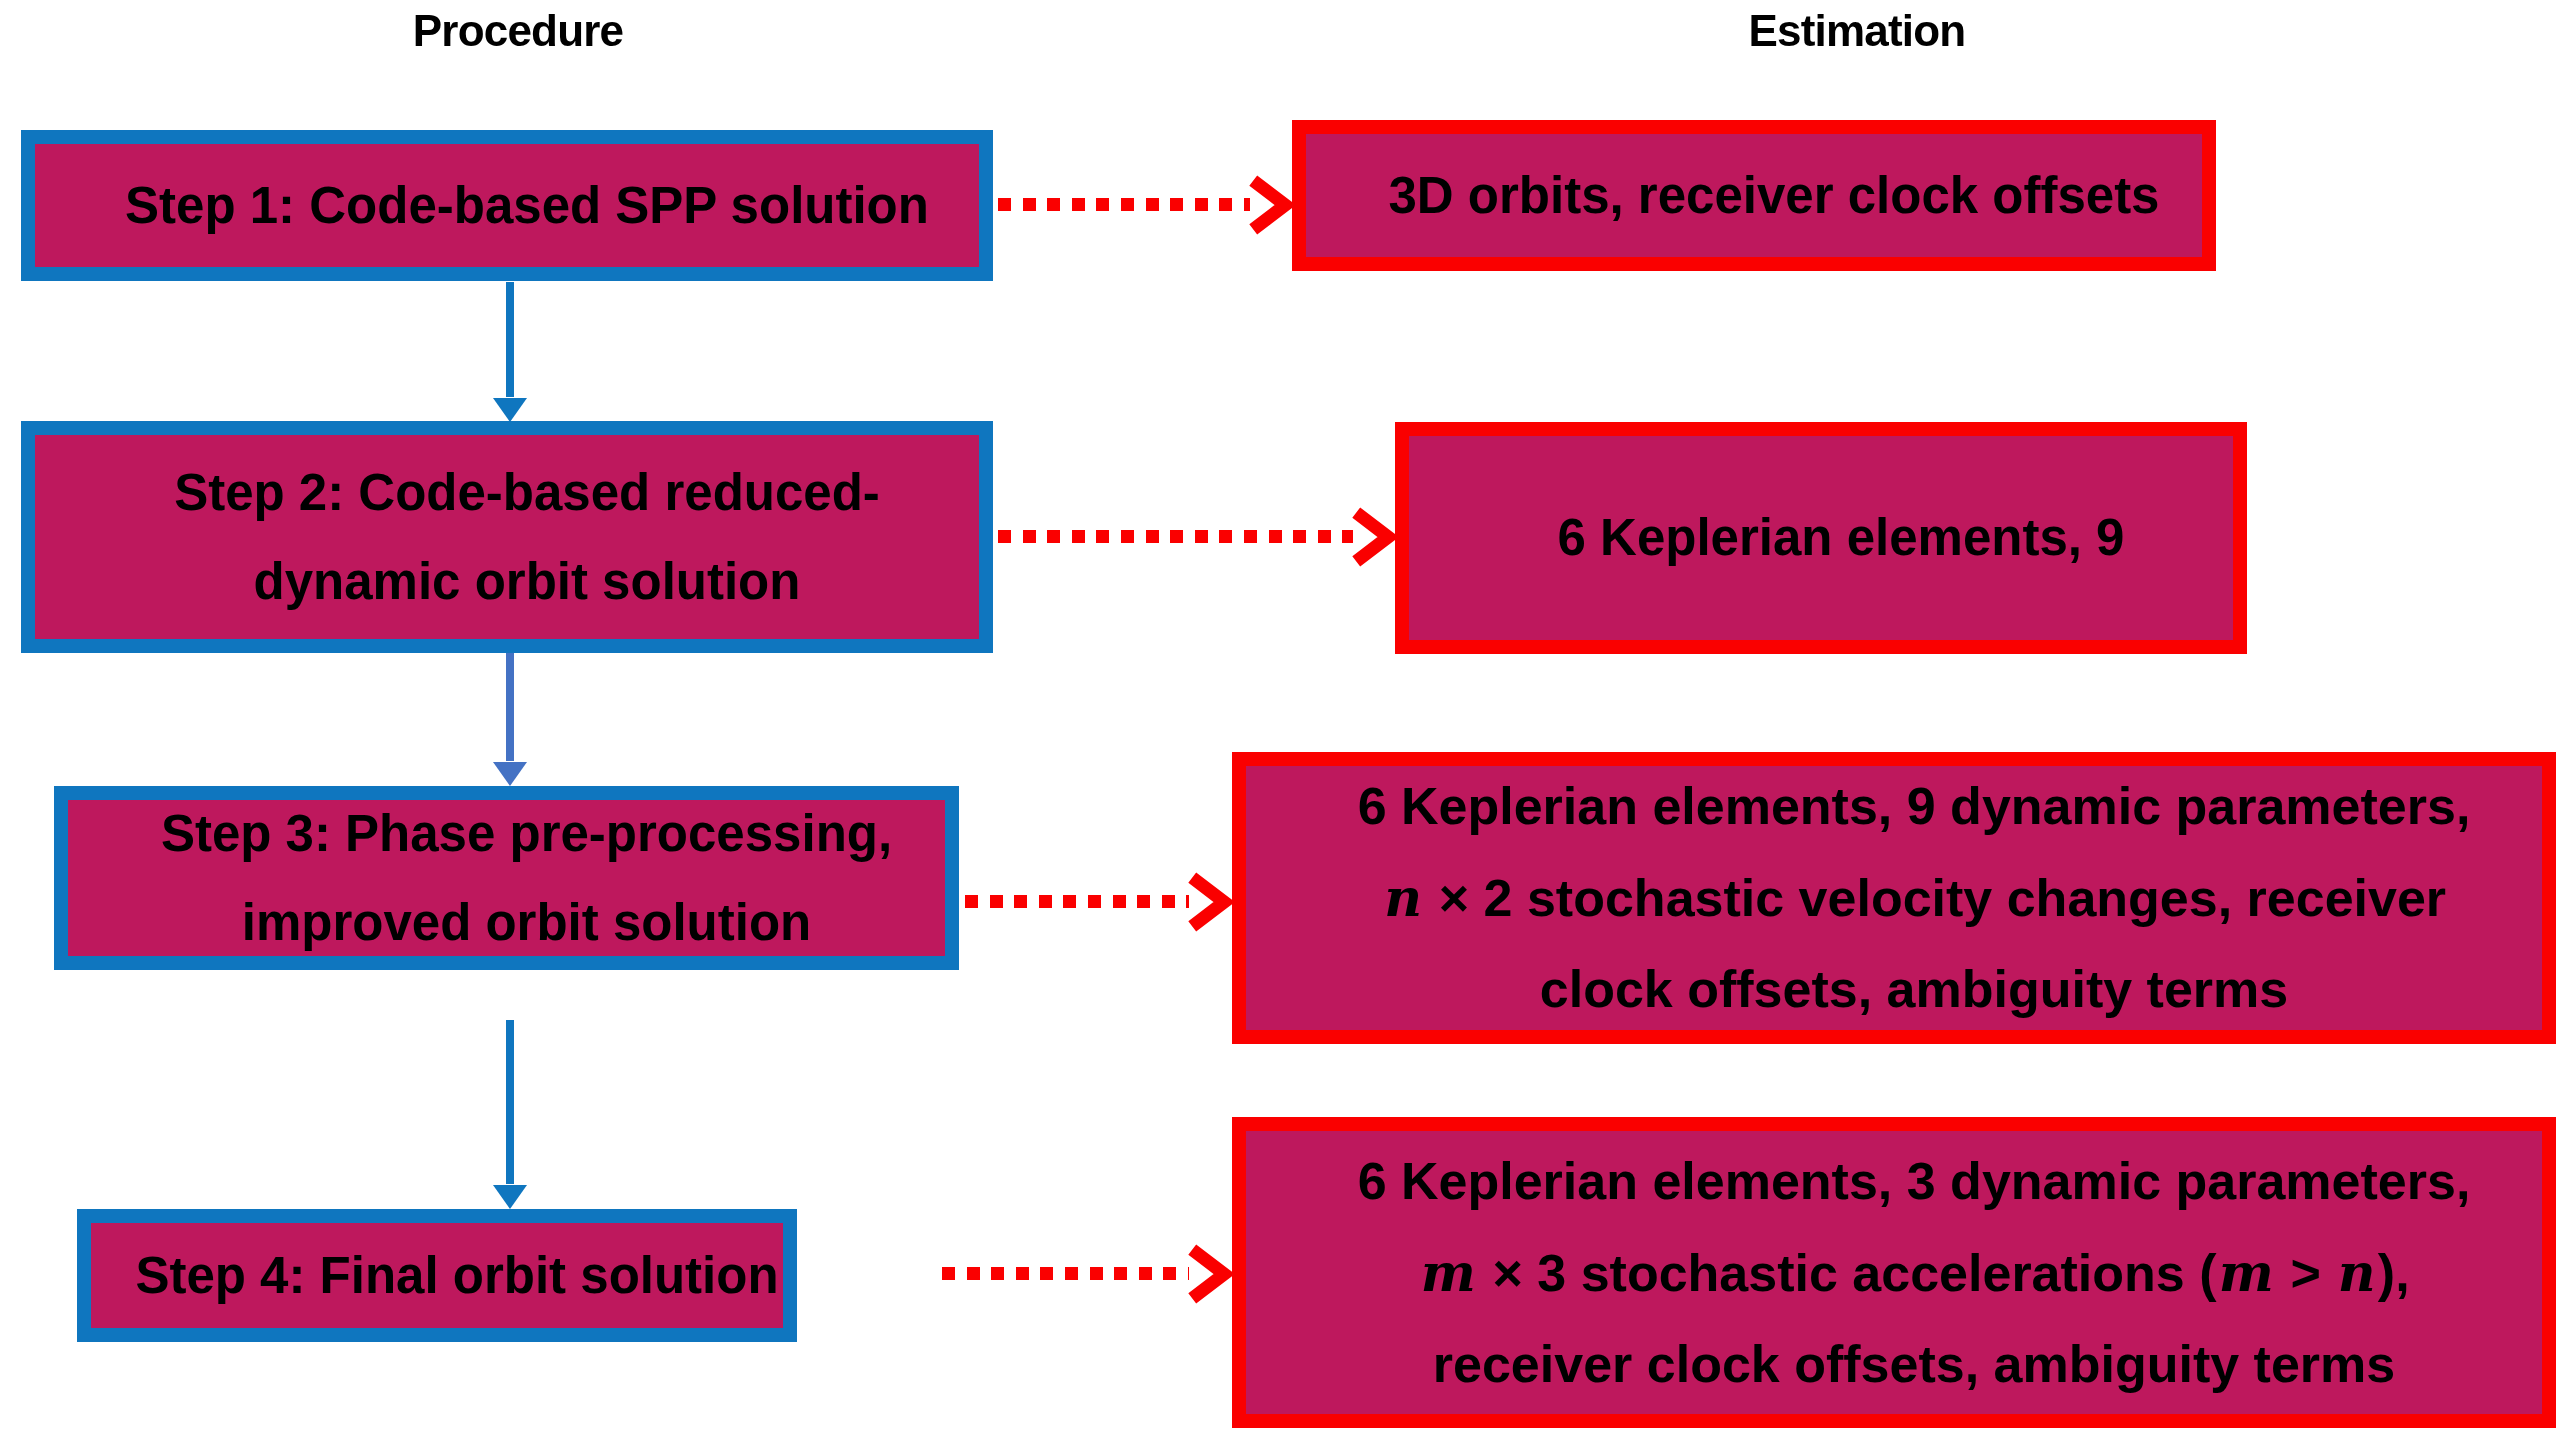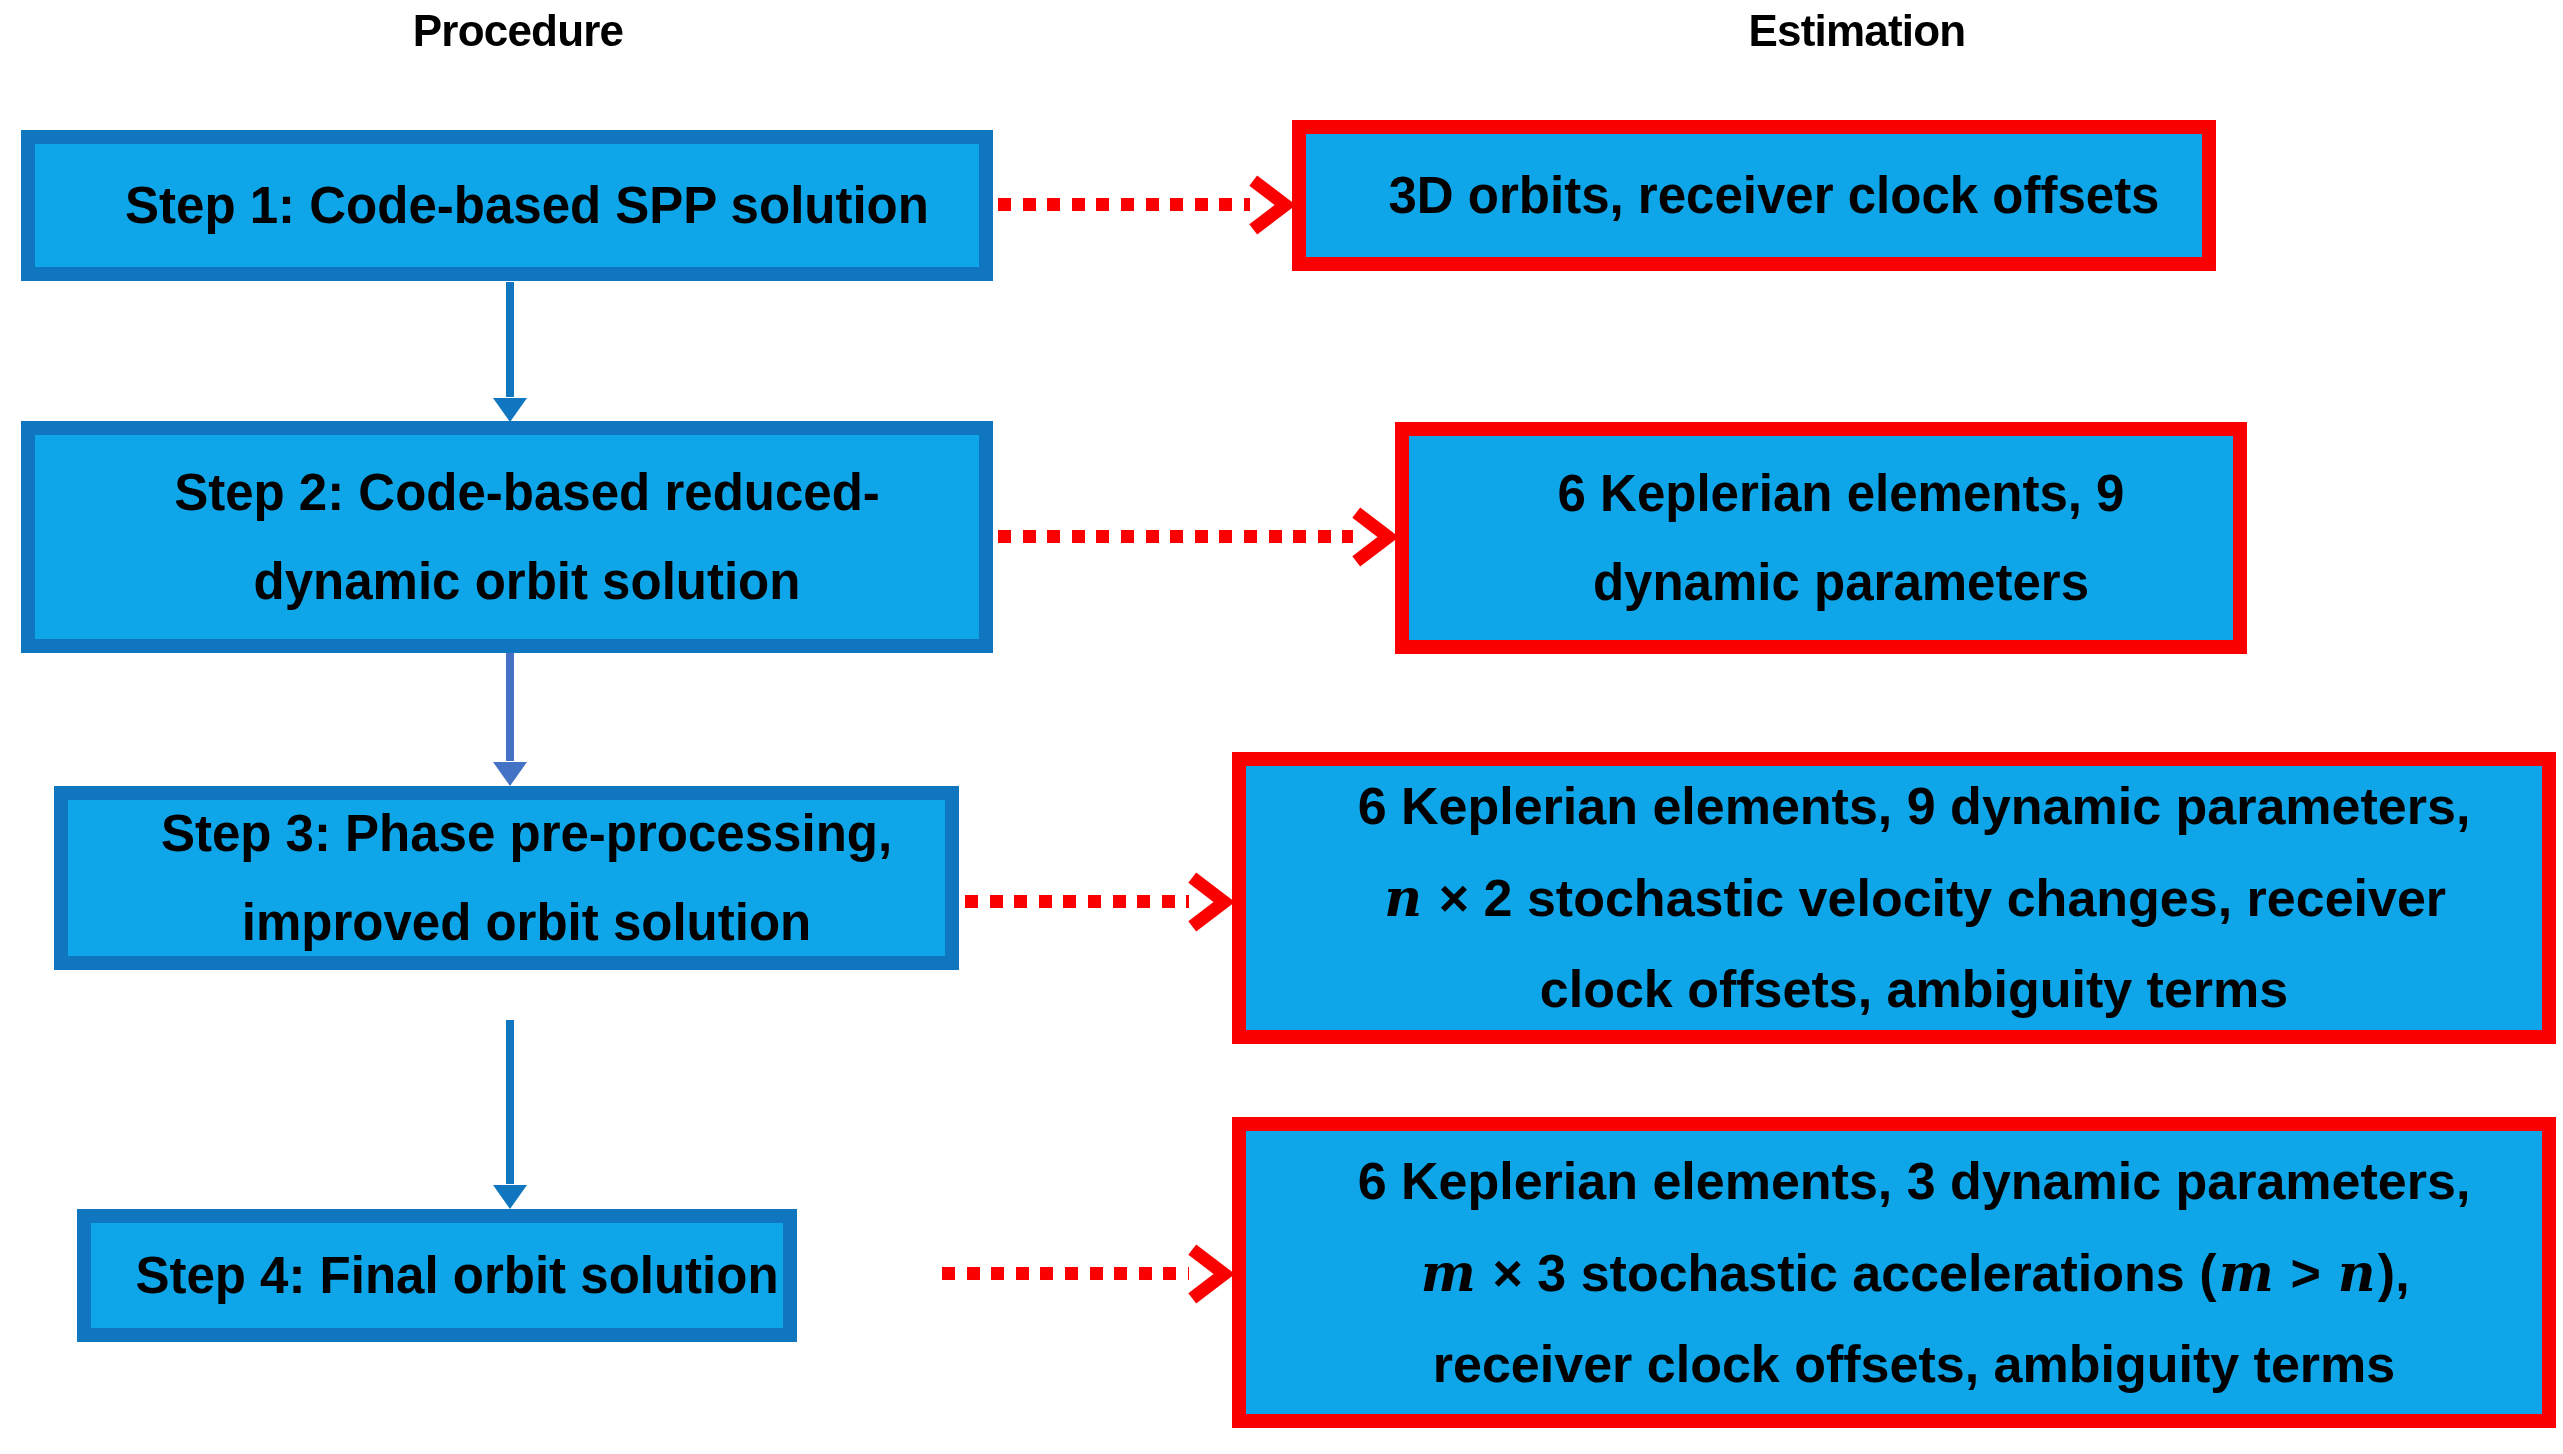--- a/index.html
+++ b/index.html
@@ -6,21 +6,21 @@
   #canvas{
     position:relative; width:2563px; height:1455px; background:#fff;
     font-family:"Liberation Sans", sans-serif; font-weight:700; color:var(--text,#000);
     overflow:hidden;
   }
   .colhead{
     position:absolute; text-align:center; font-size:44px; font-weight:700;
     letter-spacing:-0.8px; color:var(--text,#000); white-space:nowrap;
   }
   .box{
-    position:absolute; background:#0ea5e9; box-sizing:border-box;
+    position:absolute; background:#be185d; box-sizing:border-box;
     display:flex; align-items:center; justify-content:center;padding-left:40px;
   }
   .bluebox{ border:14px solid var(--blue,#0F76BF); }
   .redbox{ border:14px solid var(--red,#FA0000); }
   .boxtext{ text-align:center; }
   .boxtext .line{ line-height:1.75; white-space:pre; }
   .fs-main .line{ font-size:51px; }
   .fs-small .line{ font-size:52px; }
   .mv{ font-family:"DejaVu Serif", serif; font-style:italic; font-weight:700; padding:0 2.3px; }
   
@@ -76,21 +76,20 @@
 
   <div class="box redbox" style="left:1292px; top:120px; width:924px; height:151px;">
     <div class="boxtext fs-main">
         <div class="line"><span>3D orbits, receiver clock offsets</span></div>
       </div>
   </div>
 
   <div class="box redbox" style="left:1395px; top:422px; width:852px; height:232px;">
     <div class="boxtext fs-main">
         <div class="line"><span>6 Keplerian elements, 9</span></div>
-        <div class="line"><span>dynamic parameters</span></div>
       </div>
   </div>
 
   <div class="box redbox" style="left:1232px; top:752px; width:1324px; height:292px;">
     <div class="boxtext fs-small">
         <div class="line"><span>6 Keplerian elements, 9 dynamic parameters,</span></div>
         <div class="line"><span class="mv">n</span><span> × 2 stochastic velocity changes, receiver</span></div>
         <div class="line"><span>clock offsets, ambiguity terms</span></div>
       </div>
   </div>

